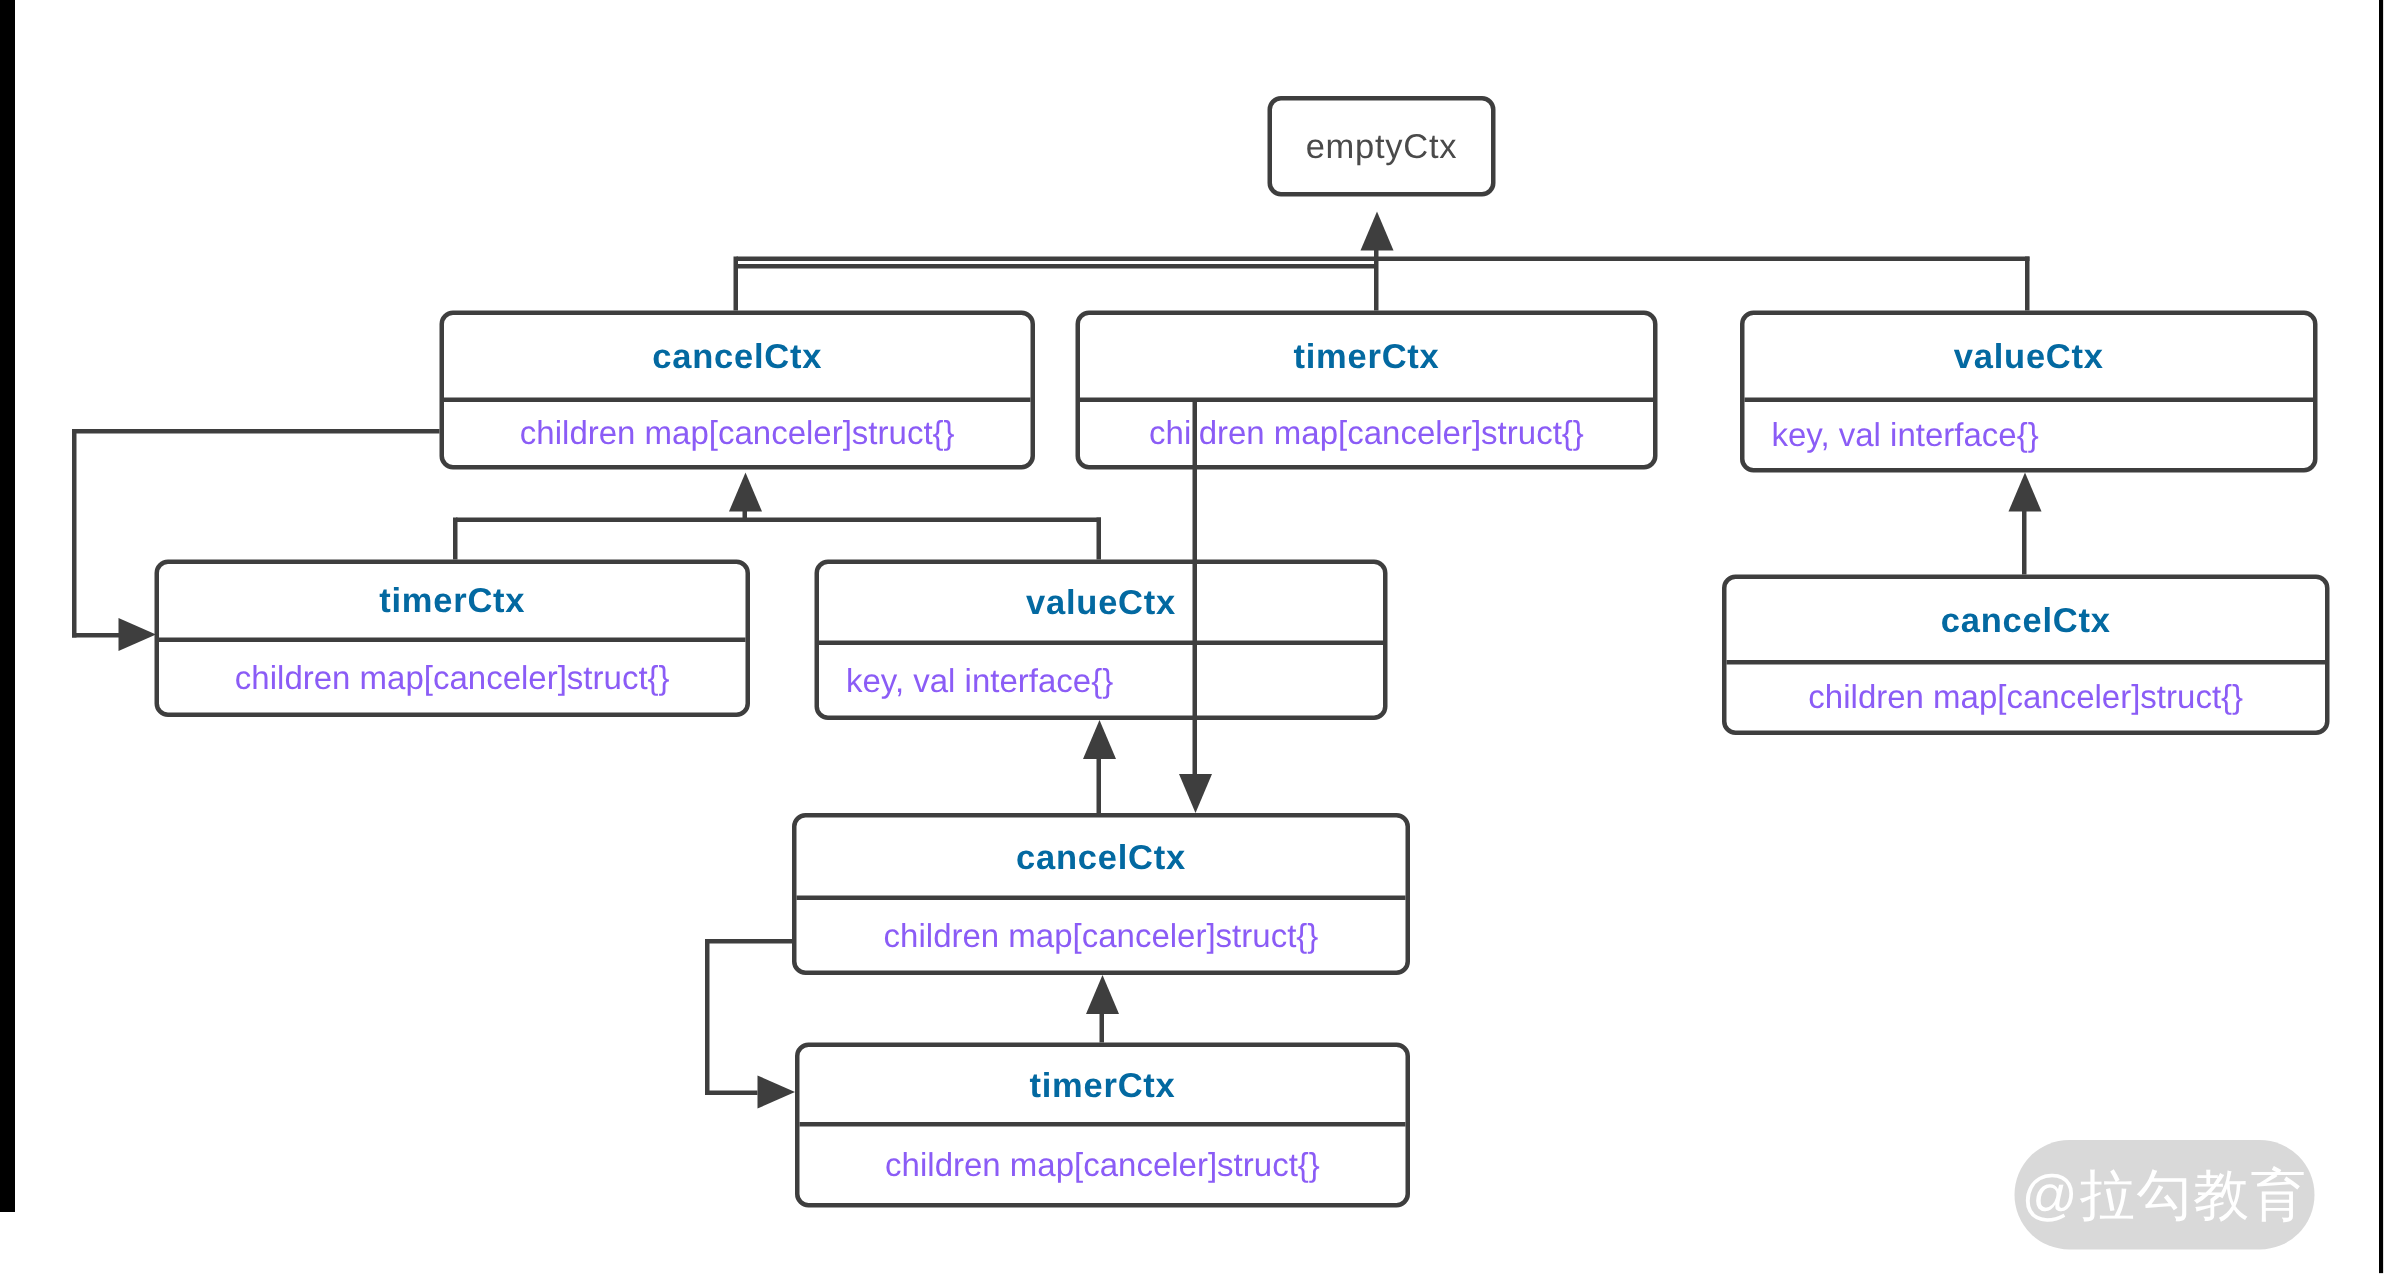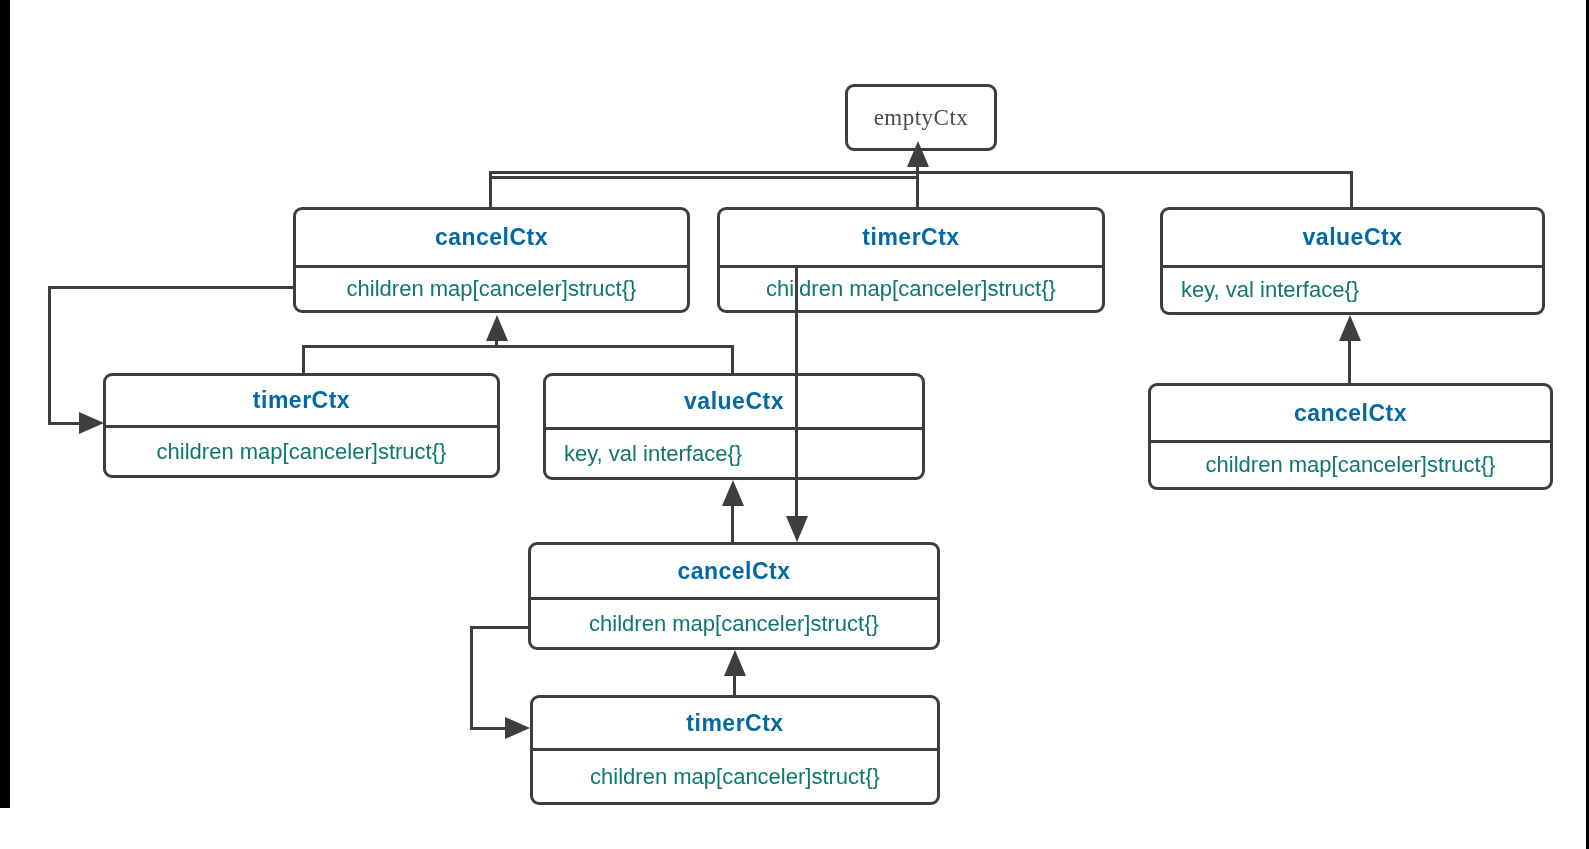--- a/index.html
+++ b/index.html
@@ -12,21 +12,21 @@
     position:absolute;background:#ffffff;border:3px solid #3e3e3e;border-radius:9px;
     box-sizing:border-box;display:flex;flex-direction:column;z-index:2;
   }
   .node-title{
     display:flex;align-items:center;justify-content:center;
     font-weight:bold;font-size:23px;color:#0369a1;letter-spacing:0.5px;
   }
   .node-title.plain{font-weight:normal;color:#4a4a4a;}
   .node-body{
     border-top:3px solid #3e3e3e;flex:1;display:flex;align-items:center;justify-content:center;
-    font-size:22px;color:#0f766e;white-space:nowrap;
+    font-size:22px;color:#8b5cf6;white-space:nowrap;
   }
   .node-body.left{justify-content:flex-start;padding-left:18px;}
   
   .ln{position:absolute;background:#3e3e3e;z-index:5;}
   .arr{position:absolute;width:0;height:0;z-index:6;}
   .arr.up{border-left:11px solid transparent;border-right:11px solid transparent;border-bottom:26px solid #3e3e3e;}
   .arr.down{border-left:11px solid transparent;border-right:11px solid transparent;border-top:26px solid #3e3e3e;}
   .arr.right{border-top:11px solid transparent;border-bottom:11px solid transparent;border-left:25px solid #3e3e3e;}
   
   .edge-bar{position:absolute;background:#000000;z-index:20;}
@@ -35,21 +35,21 @@
     position:absolute;left:1343px;top:760px;width:200px;height:73px;border-radius:37px;
     background:#d9d9d9;color:#ffffff;display:flex;align-items:center;justify-content:center;
     font-size:37px;letter-spacing:1px;z-index:10;
   }
 </style>
 </head>
 <body>
 
 <div id="stage">
 
-  <div class="node" style="left:845px;top:84px;width:152px;height:67px;font-family:Liberation Serif, serif;">
+  <div class="node" style="left:845px;top:64px;width:152px;height:67px;">
     <div class="node-title plain" style="flex:1;">emptyCtx</div>
   </div>
 
   <div class="node" style="left:293px;top:207px;width:397px;height:106px;">
     <div class="node-title" style="height:55px;">cancelCtx</div>
     <div class="node-body">children map[canceler]struct{}</div>
   </div>
 
   <div class="node" style="left:717px;top:207px;width:388px;height:106px;">
     <div class="node-title" style="height:55px;">timerCtx</div>
@@ -117,14 +117,17 @@
   <div class="ln" style="left:470px;top:626px;width:3px;height:104px;"></div>
   <div class="ln" style="left:470px;top:727px;width:35px;height:3px;"></div>
   <div class="arr right" style="left:505px;top:717px;"></div>
 
   <div class="arr up" style="left:1339px;top:315px;"></div>
   <div class="ln" style="left:1348px;top:338px;width:3px;height:45px;"></div>
 
   <div class="edge-bar" style="left:0;top:0;width:10px;height:808px;"></div>
   <div class="edge-bar" style="left:1586px;top:0;width:3px;height:849px;"></div>
 
+  <div class="watermark">
+    <span>@拉勾教育</span>
+  </div>
 
 </div>
 
 </body></html>

